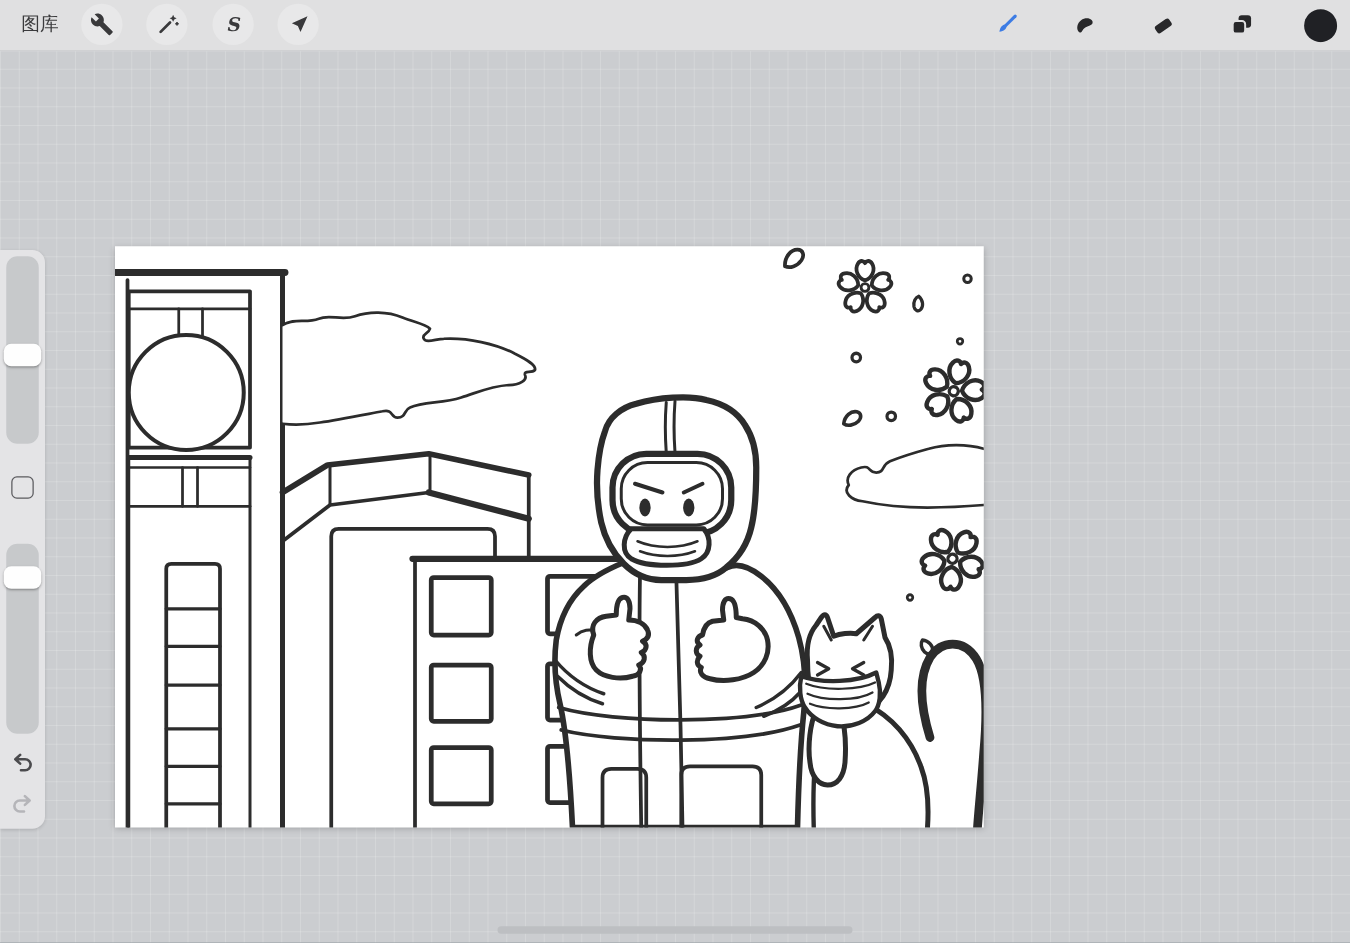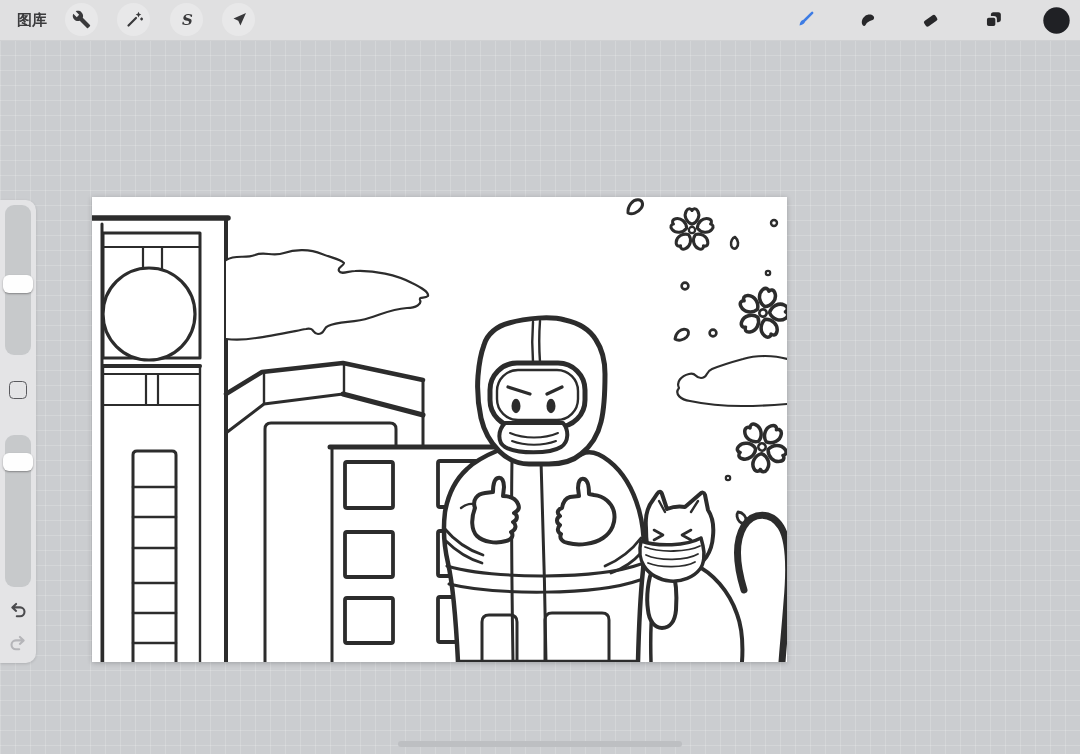--- a/index.html
+++ b/index.html
@@ -5,21 +5,21 @@
   html,body{margin:0;padding:0;background:#9aa0a6;font-family:"Liberation Sans",sans-serif;}
   .stage{position:relative;width:1080px;height:754px;overflow:hidden;
     background-color:#cbcdd0;
     background-image:linear-gradient(rgba(255,255,255,.18) 1px,transparent 1px),
                      linear-gradient(90deg,rgba(255,255,255,.18) 1px,transparent 1px);
     background-size:15px 15px;background-position:0 40px;}
   
   .toolbar{position:absolute;left:0;top:0;width:1080px;height:40px;background:#e0e0e1;
     border-bottom:1px solid #d0d1d3;}
   .gallery{position:absolute;left:17px;top:10px;font-size:15px;line-height:20px;color:#3b3b3d;
-    font-weight:700;cursor:default;text-align:center;}
+    font-weight:400;cursor:default;text-align:center;}
   .tbtn{position:absolute;top:3px;width:33px;height:33px;border-radius:50%;
     display:flex;align-items:center;justify-content:center;background:#e8e8e9;}
   .tbtn.plain{background:transparent;}
   .tbtn svg{display:block;}
   .swatch{position:absolute;top:7px;width:27px;height:27px;border-radius:50%;}
   
   .sidepanel{position:absolute;left:0;top:200px;width:36px;height:463px;background:#e4e4e6;
     border-radius:0 10px 10px 0;box-shadow:0 1px 3px rgba(0,0,0,.14);}
   .track{position:absolute;left:5px;width:26px;background:#c7c9cb;border-radius:9px;}
   .track1{top:5px;height:150px;}

